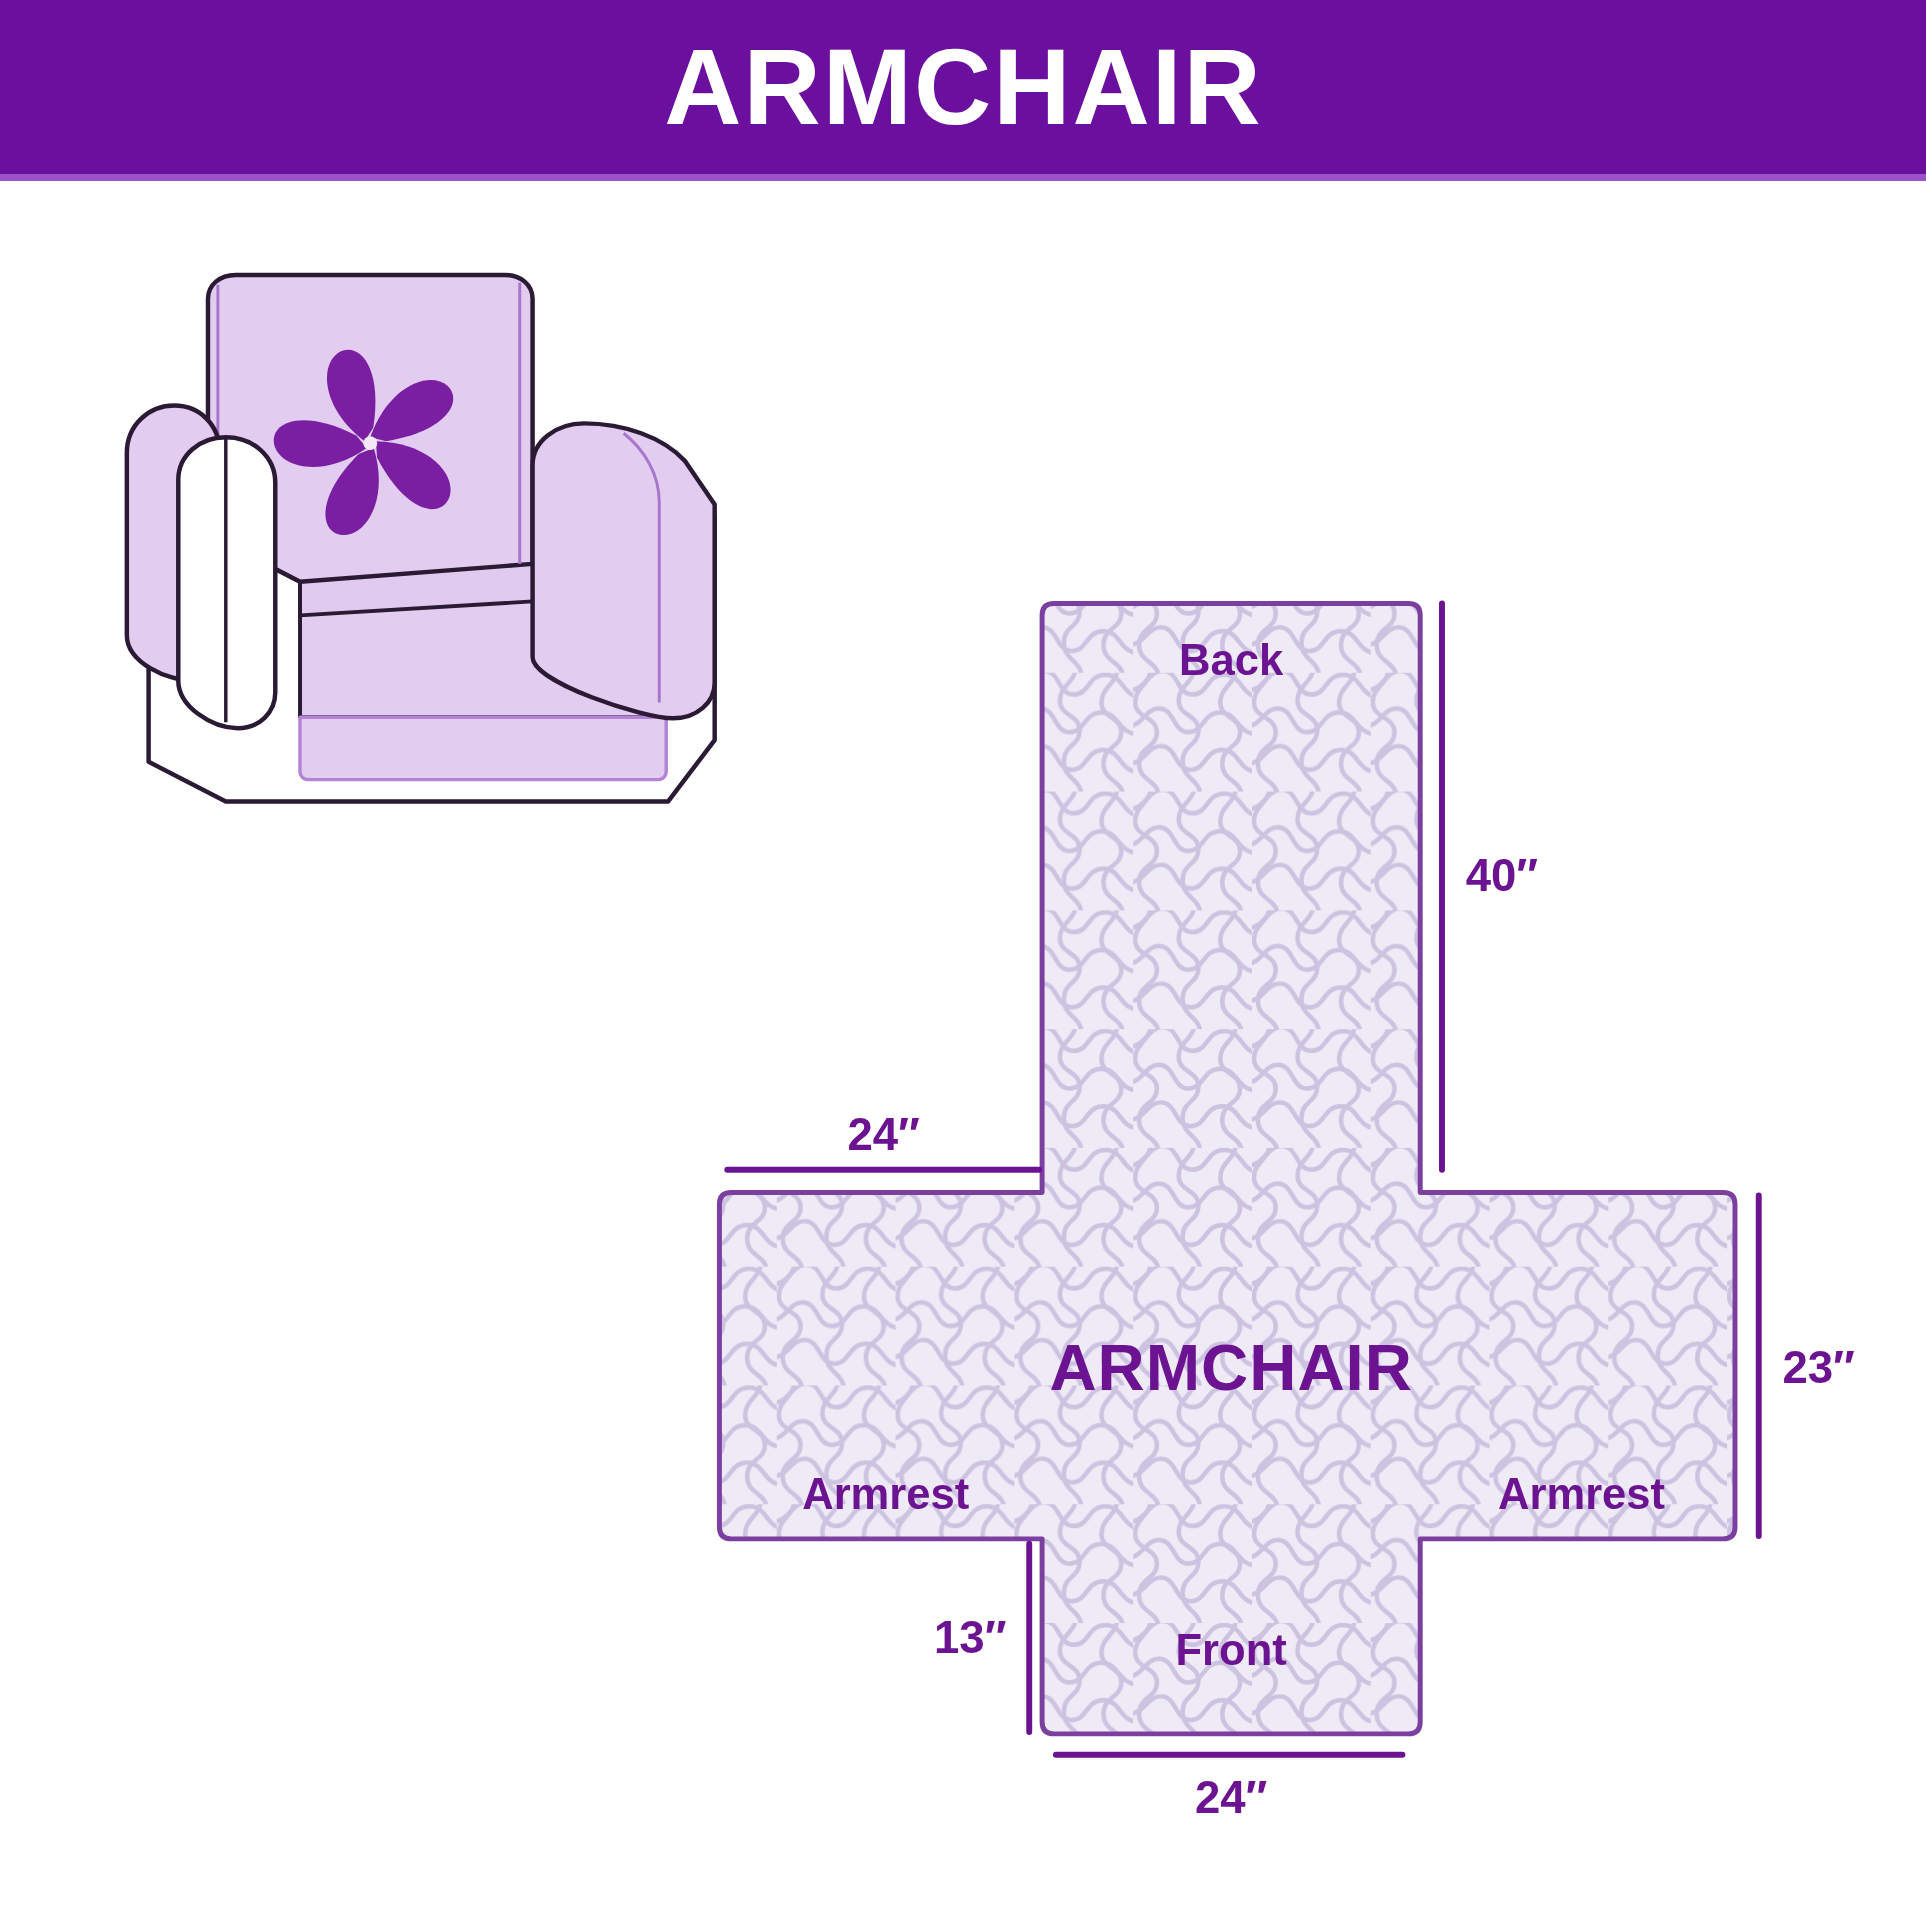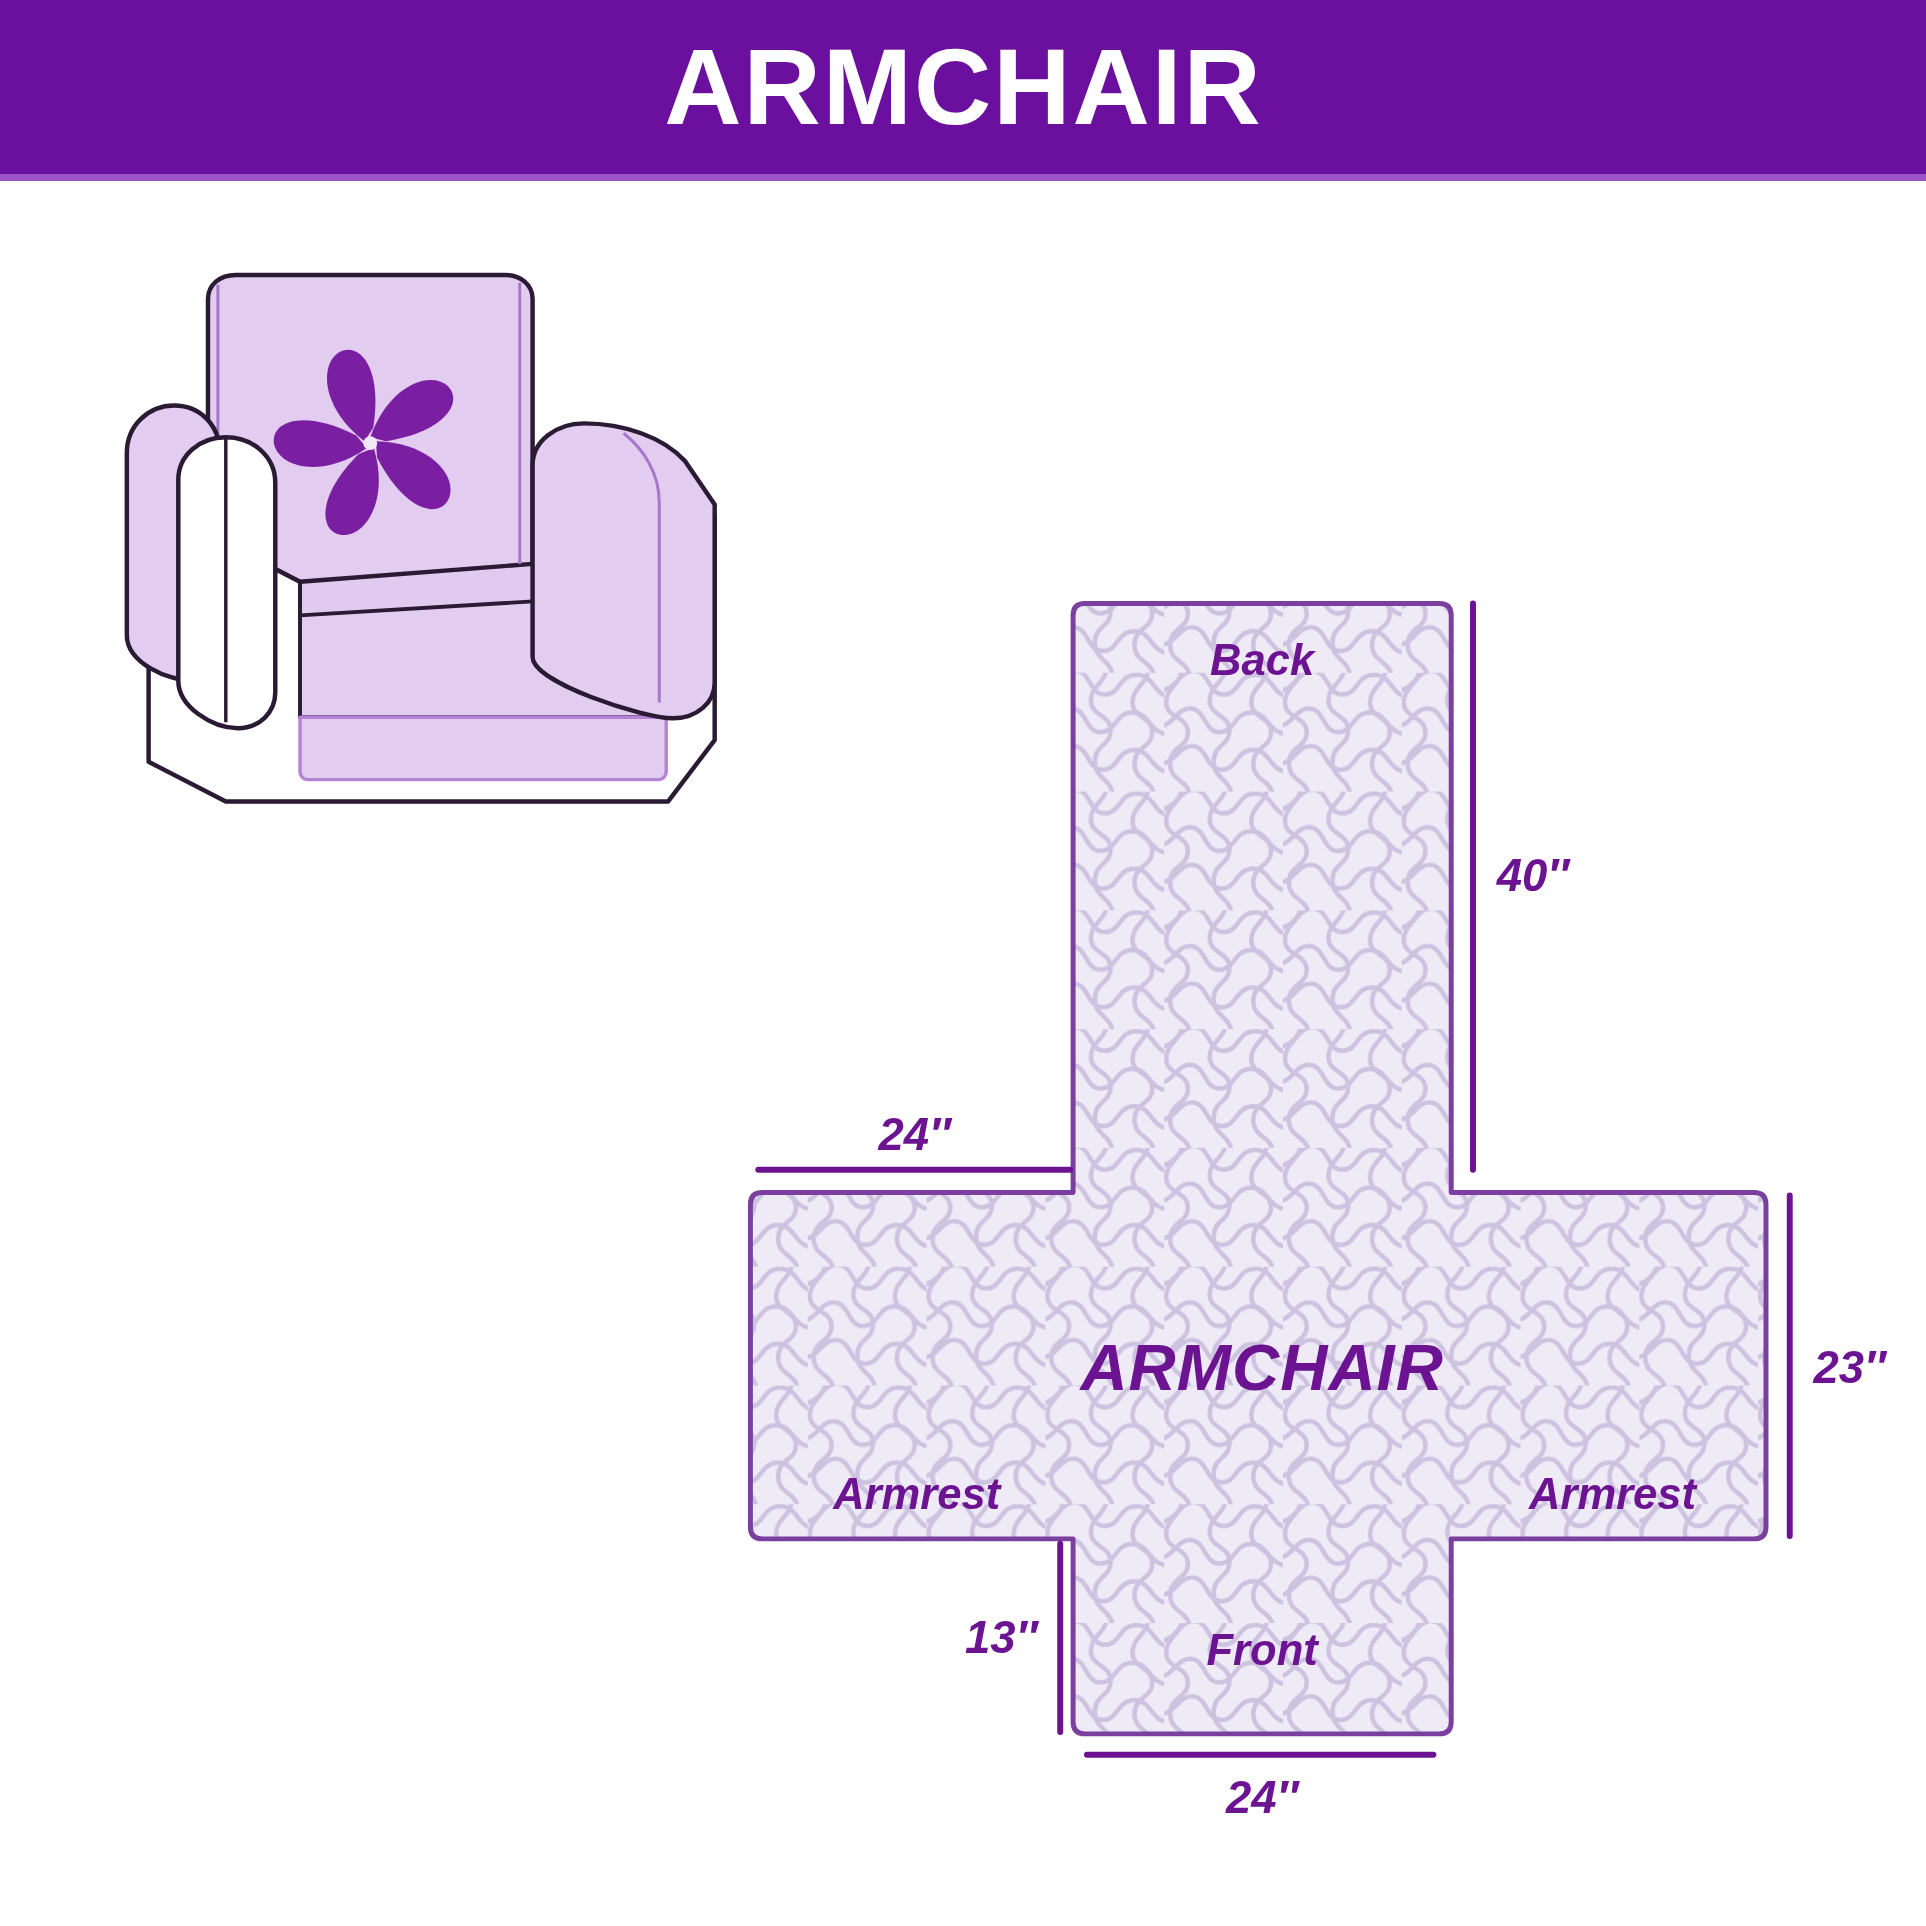--- a/index.html
+++ b/index.html
@@ -32,21 +32,21 @@
   }
 
   
   .chair-illo{
     position:absolute;left:109px;top:267px;width:673px;height:574px;
   }
   .chair-illo svg{display:block;width:100%;height:100%;}
 
   
   .cover-diagram{
-    position:absolute;left:570px;top:554px;width:1317px;height:1267px;font-style:italic;
+    position:absolute;left:539px;top:554px;width:1317px;height:1267px;
   }
   .cover-diagram svg{display:block;width:100%;height:100%;}
 
   .dim-label, .panel-label, .center-label{
     font-family:"Liberation Sans", sans-serif;
     font-weight:bold;
     fill:#6b1391;
   }
   .dim-label{font-size:46px;}
   .panel-label{font-size:44px;}

